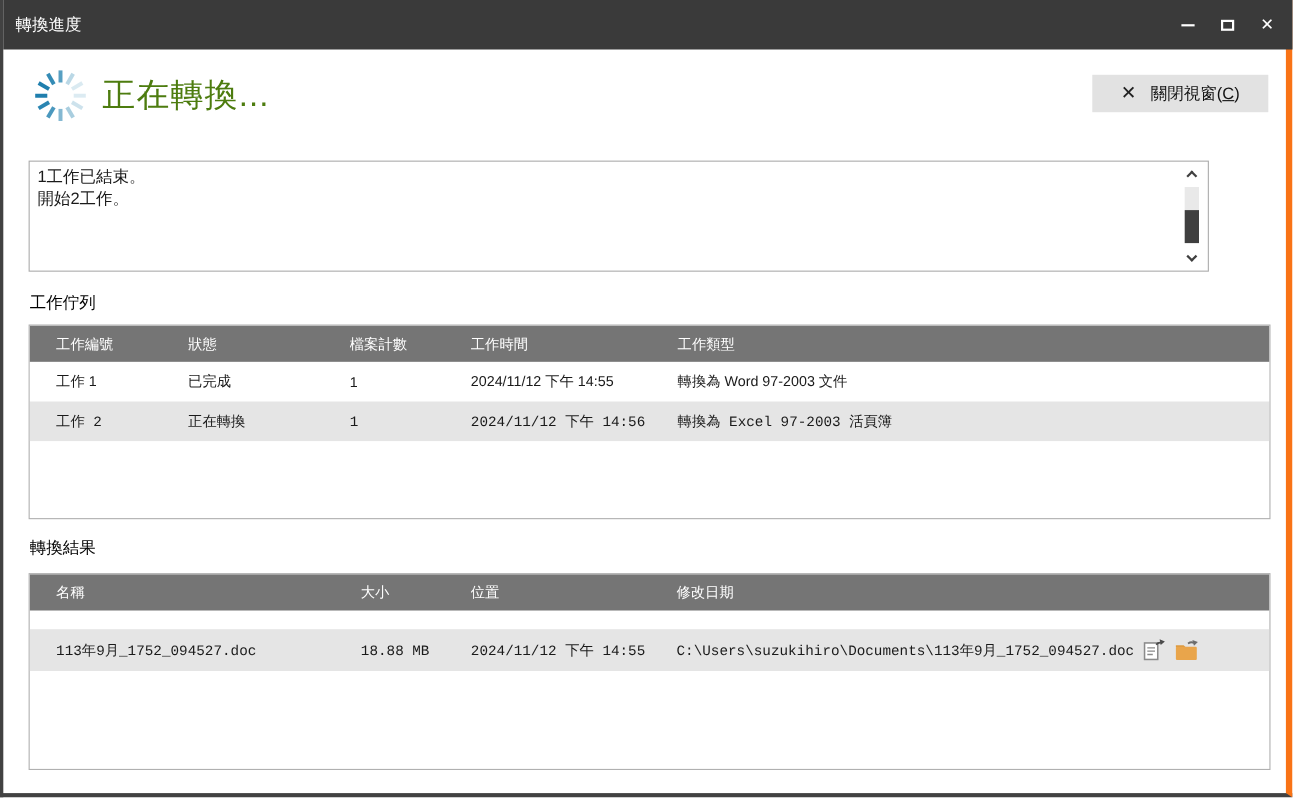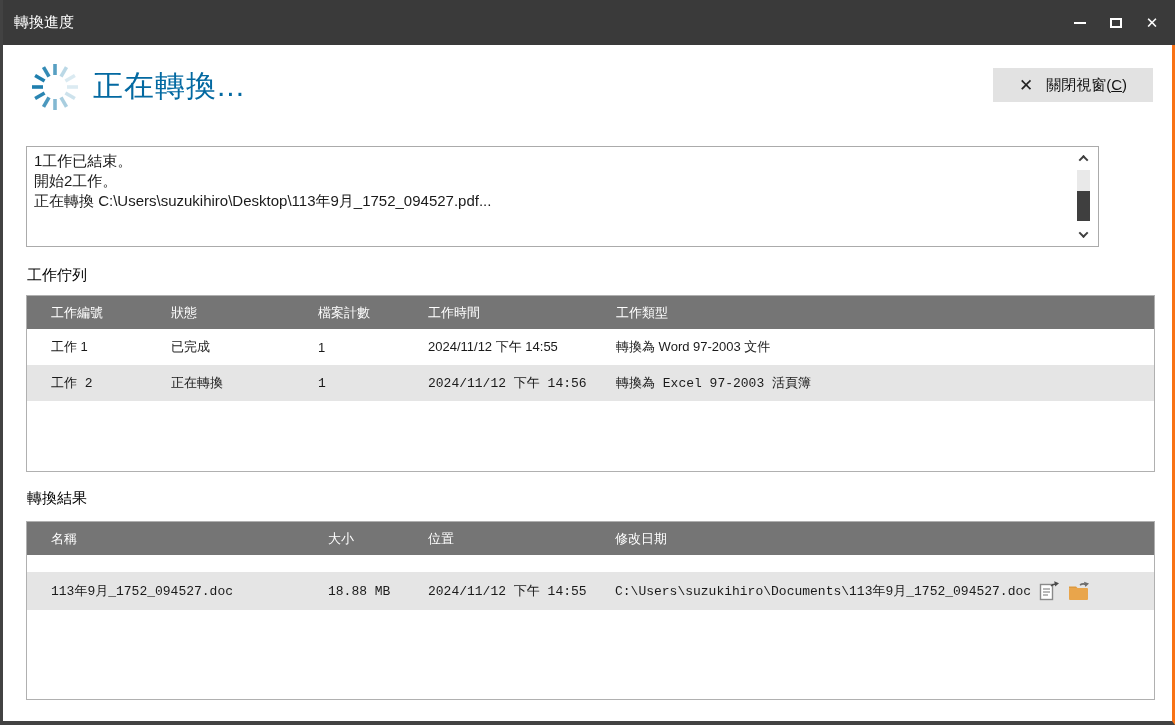--- a/index.html
+++ b/index.html
@@ -7,21 +7,21 @@
   body {
     font-family: "Liberation Sans", "DejaVu Sans", sans-serif;
     background: #ffffff;
     position: relative;
     color: #1a1a1a;
   }
   
   .frame {
     position: absolute; inset: 0;
     border-left: 3px solid #424242;
-    border-right: 3px solid #f97316;
+    border-right: 6px solid #f97316;
     border-bottom: 4px solid #424242;
     background: #ffffff;
   }
   
   .titlebar {
     position: absolute; left: 0; top: 0; width: 1175px; height: 45px;
     background: #3a3a3a; color: #ffffff;
     display: flex; align-items: center;
     padding-left: 11px; font-size: 15px;
   }
@@ -35,21 +35,21 @@
     cursor: pointer; color: #fff;
   }
   .glyph-min { width: 12px; height: 2px; background: #ffffff; }
   .glyph-max { width: 12px; height: 10px; border: 2px solid #ffffff; }
   .glyph-close { font-size: 15px; line-height: 1; }
 
   
   .spinner { position: absolute; left: 27px; top: 62px; width: 50px; height: 50px; }
   .page-heading {
     position: absolute; left: 90px; top: 66px;
-    font-size: 30px; color: #0369a1; letter-spacing: 1px;
+    font-size: 30px; color: #4d7c0f; letter-spacing: 1px;
   }
   .close-window-btn {
     position: absolute; left: 990px; top: 68px; width: 160px; height: 34px;
     background: #e2e2e2; border: none;
     display: flex; align-items: center; justify-content: center; gap: 13px;
     font-size: 15px; color: #111; cursor: pointer;
     font-family: inherit;
   }
   .close-window-btn .x { font-size: 17px; color: #222; }
   .uline { text-decoration: underline; }
@@ -146,21 +146,20 @@
   <div class="page-heading">正在轉換...</div>
 
   <button class="close-window-btn">
     <span class="x">✕</span>
     <span><span>關閉視窗(</span><span class="uline">C</span><span>)</span></span>
   </button>
 
   <div class="log-box">
     <div>1工作已結束。</div>
     <div>開始2工作。</div>
-    <div>正在轉換 C:\Users\suzukihiro\Desktop\113年9月_1752_094527.pdf...</div>
     <div class="scrollbar">
       <div class="sb-arrow">
         <span class="chev up"></span>
       </div>
       <div class="sb-track">
         <div class="sb-lead"></div>
         <div class="sb-thumb"></div>
       </div>
       <div class="sb-arrow">
         <span class="chev down"></span>

